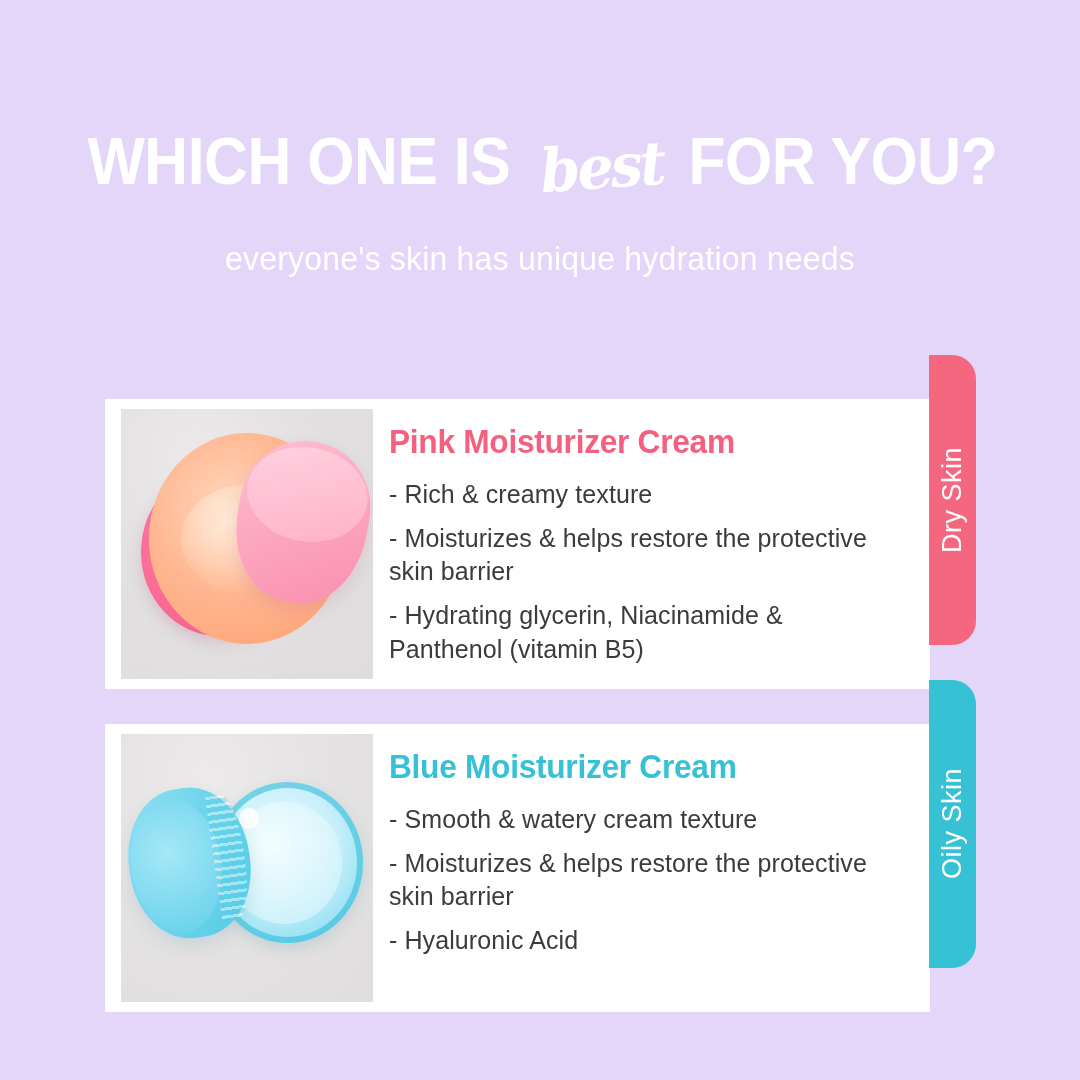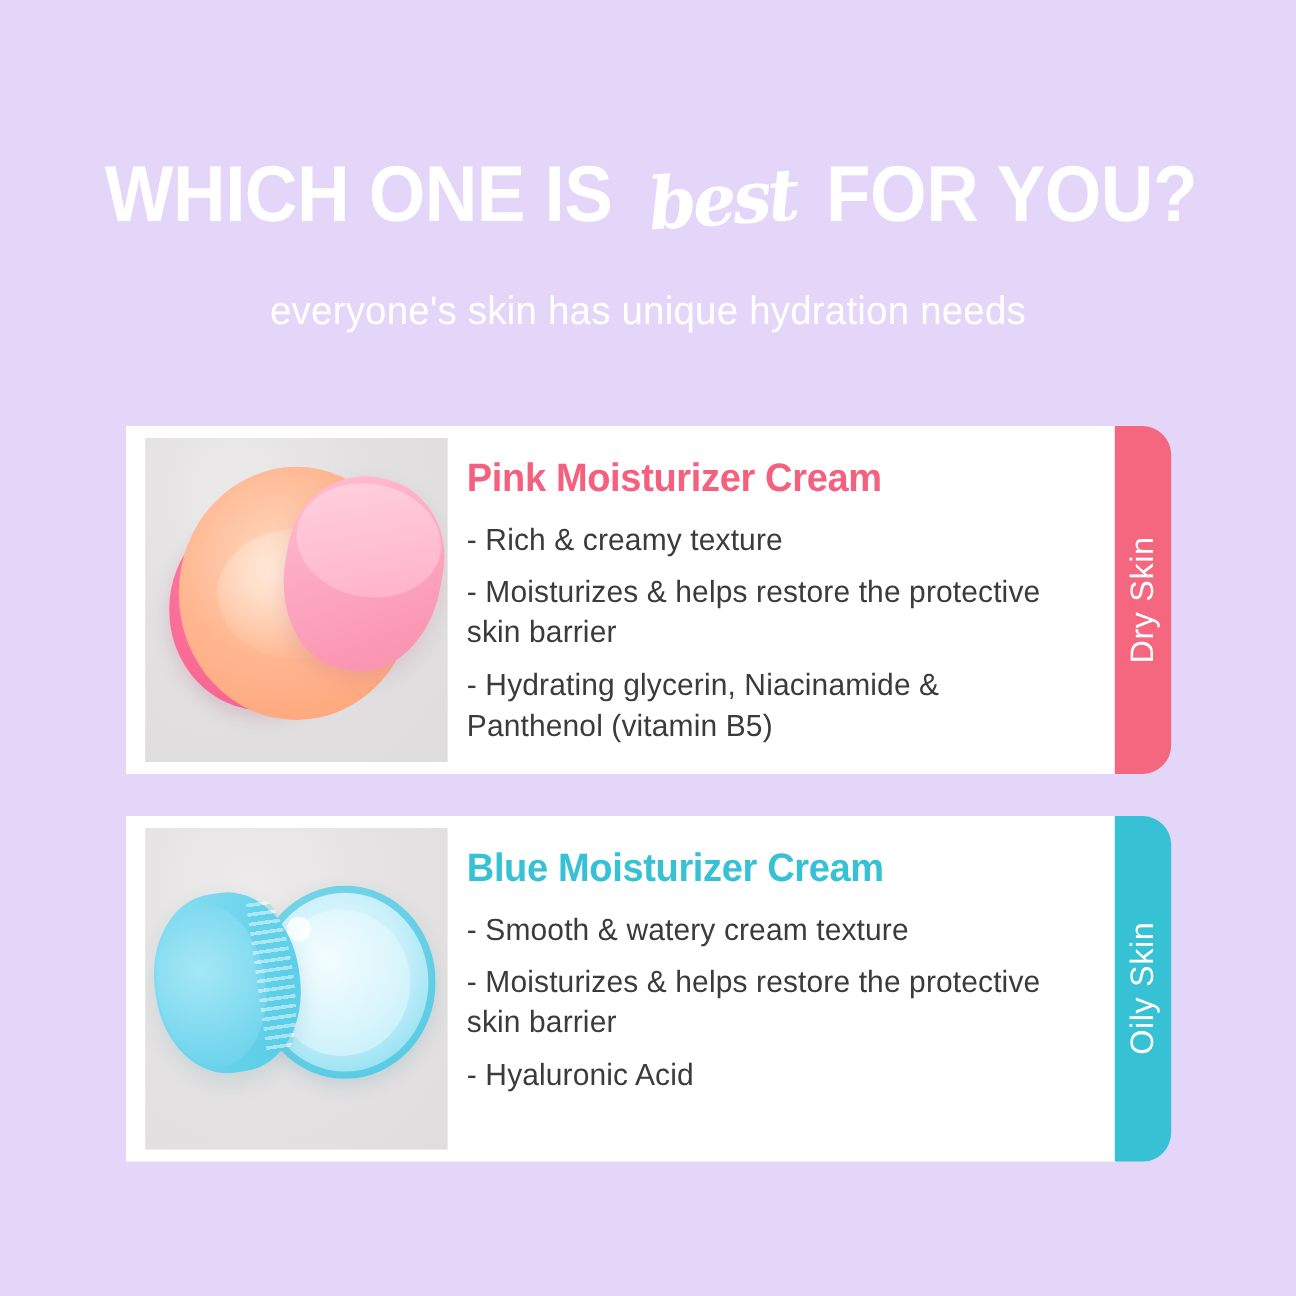--- a/index.html
+++ b/index.html
@@ -71,20 +71,21 @@
   }
 
   
   .card {
     position: absolute;
     left: 105px;
     width: 825px;
     background: #ffffff;
     display: flex;
     align-items: flex-start;
+    margin-top: 44px;
   }
 
   #card-pink { top: 355px; height: 290px; }
   #card-blue { top: 680px; height: 288px; }
 
   .card-photo {
     width: 268px;
     height: 100%;
     flex: 0 0 268px;
     padding: 10px 0 10px 16px;

